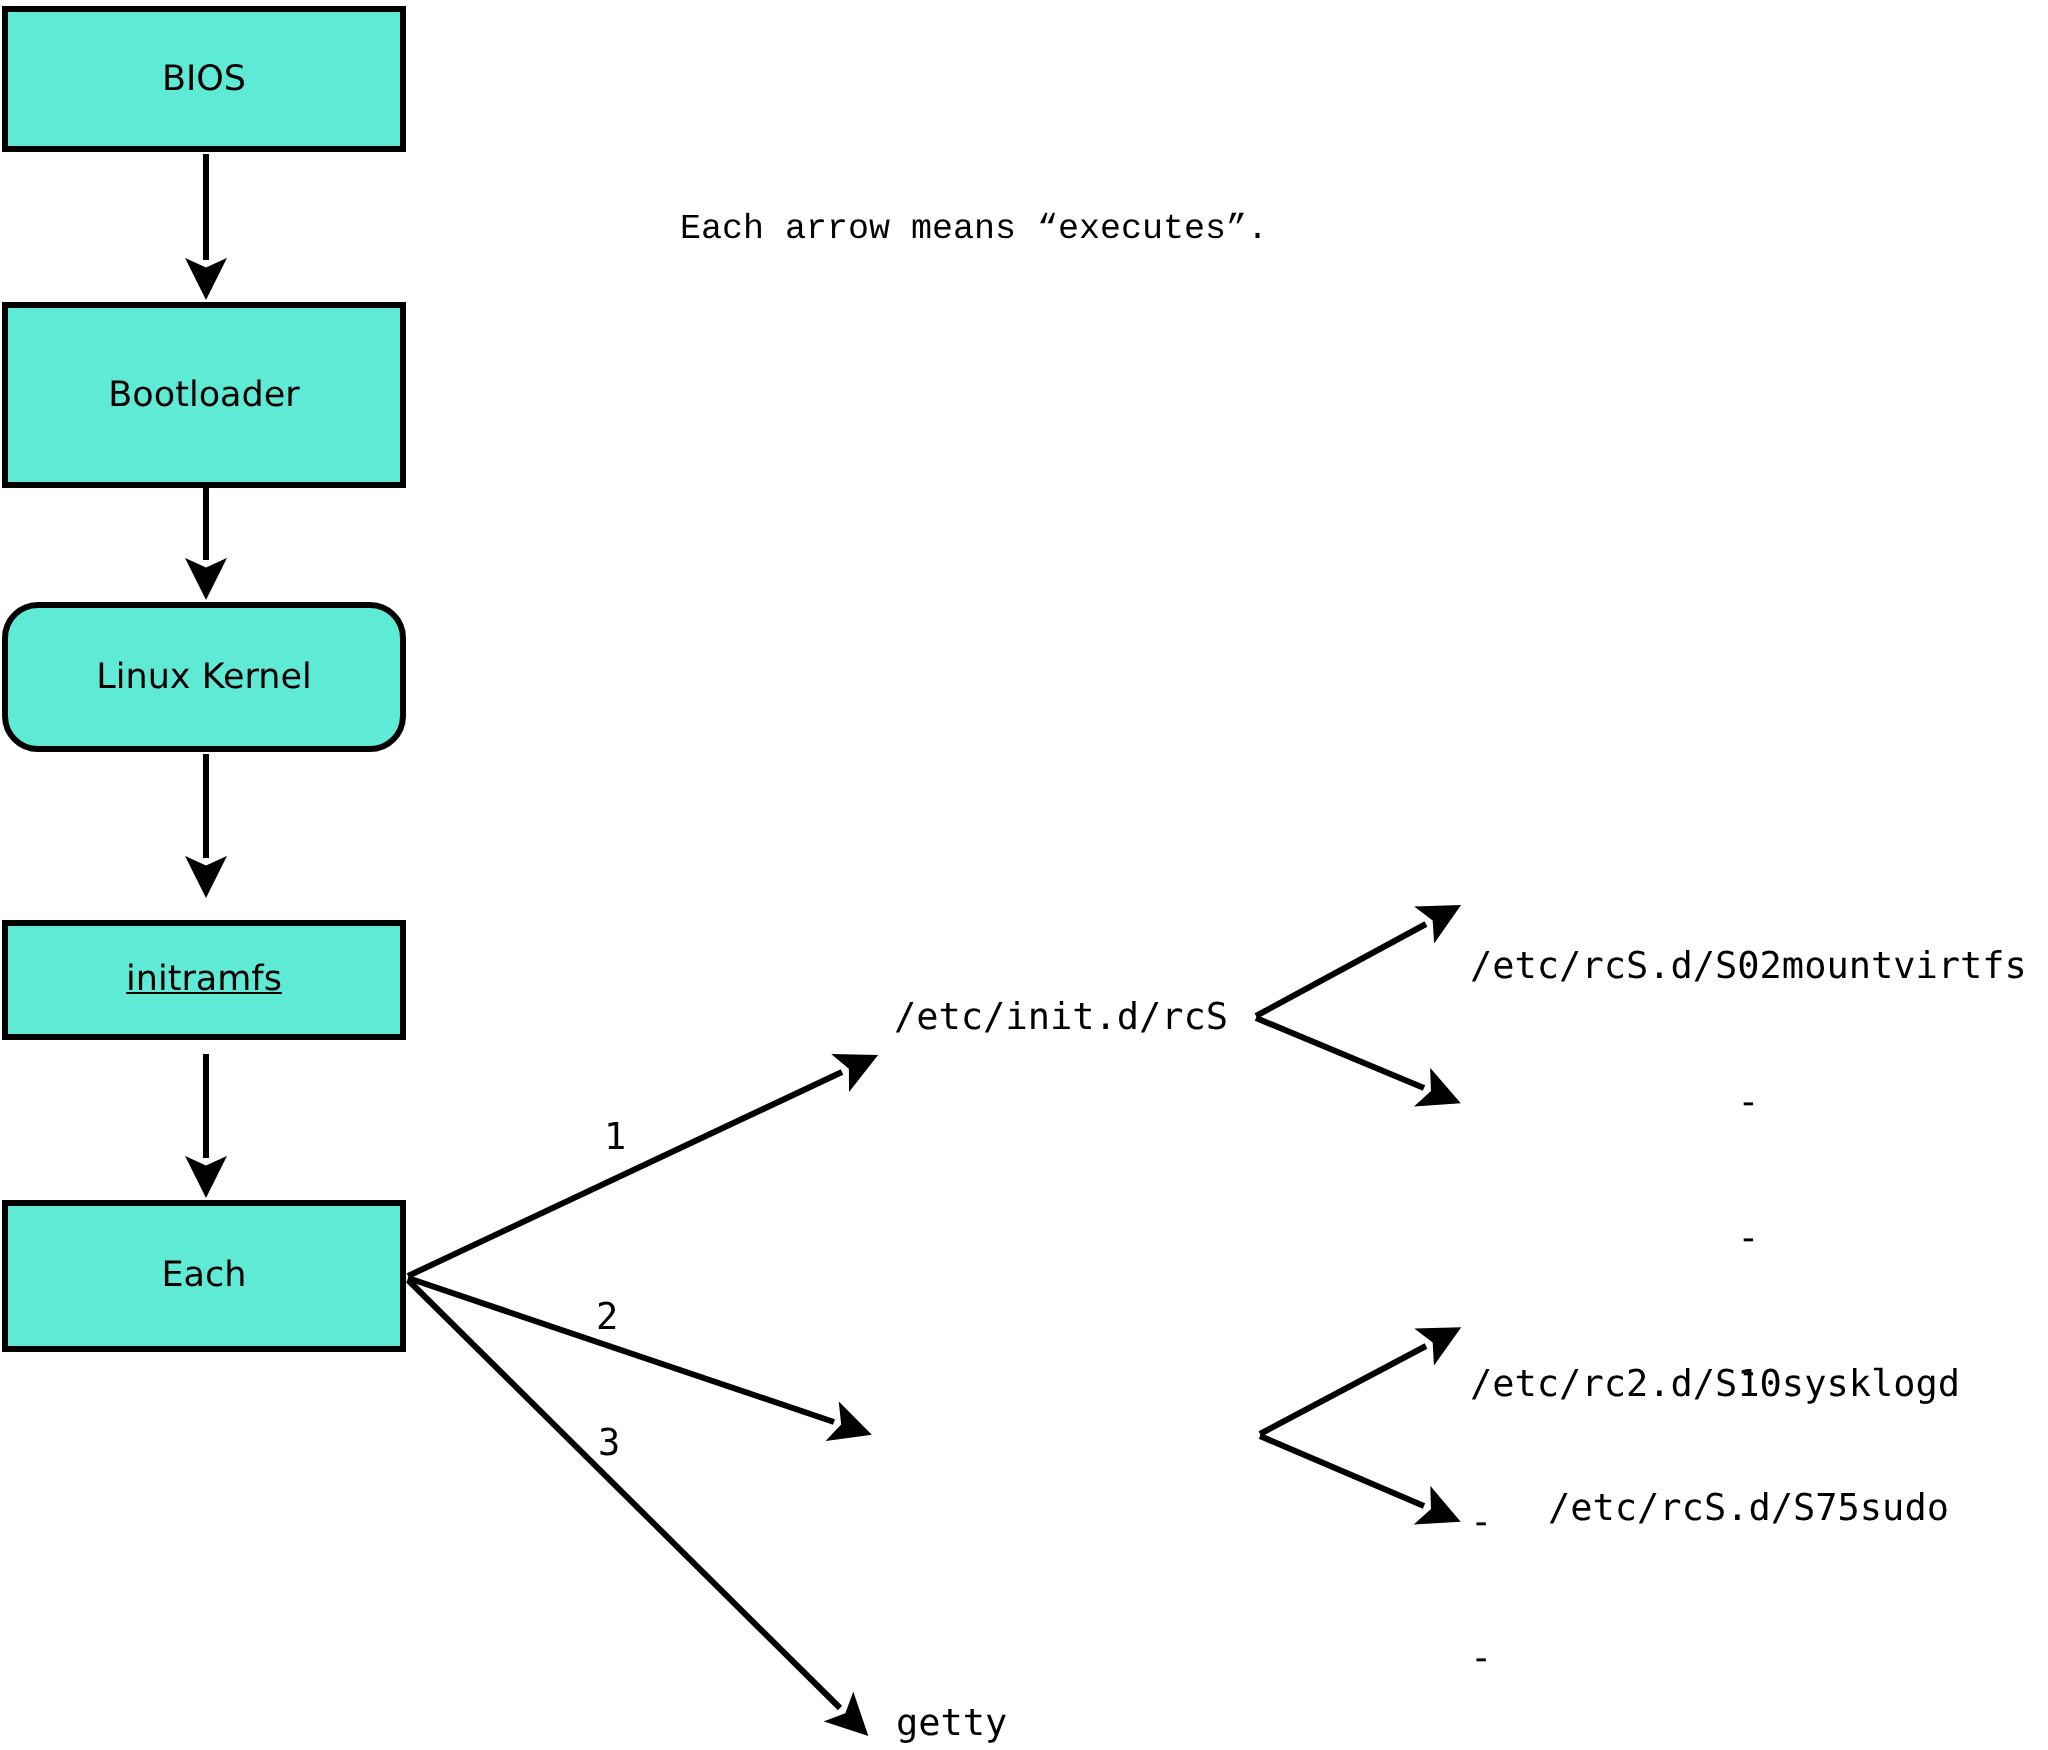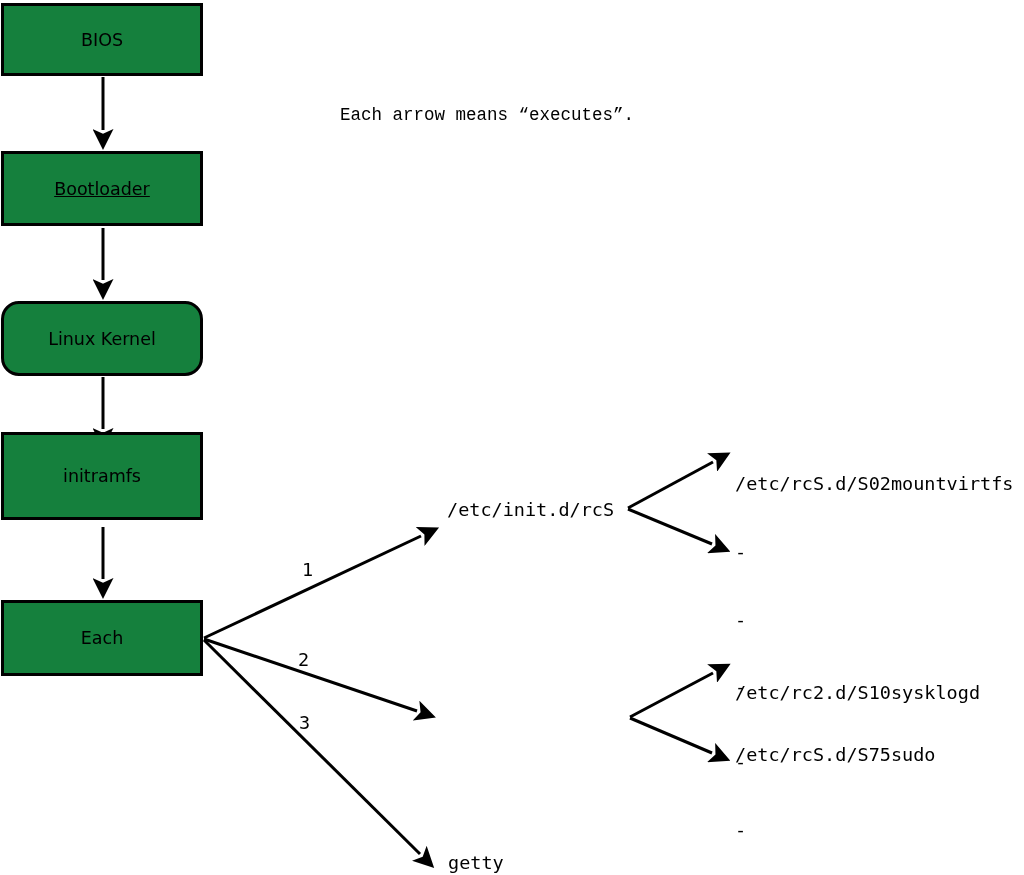--- a/index.html
+++ b/index.html
@@ -15,21 +15,21 @@
     position: absolute;
     left: 0; top: 0;
     width: 1024px; height: 875px;
   }
   .node {
     position: absolute;
     left: 1px;
     width: 202px;
     box-sizing: border-box;
     border: 3px solid #000000;
-    background: #15803d;
+    background: #5eead4;
     display: flex;
     align-items: center;
     justify-content: center;
     font-family: "DejaVu Sans", sans-serif;
     font-size: 17.5px;
     color: #000000;
   }
   .note {
     position: absolute;
     font-family: "DejaVu Sans", sans-serif;
@@ -49,21 +49,21 @@
     font-family: "DejaVu Sans Mono", monospace;
     font-size: 18.5px;
     transform: translateY(-50%);
   }
   .col {
     position: absolute;
     font-family: "DejaVu Sans Mono", monospace;
     font-size: 18.5px;
     white-space: pre;
   }
-  .col.rcs div { line-height: 25.75px; }
+  .col.rcs div { line-height: 25.75px; text-align: center; }
   .col.rc2 div { line-height: 26.5px; }
 </style>
 </head>
 <body>
 
 <div id="canvas">
 
   <svg id="arrows" viewBox="0 0 1024 875" xmlns="http://www.w3.org/2000/svg">
     <defs>
       <marker id="ah" viewBox="0 0 10 10" refX="0.5" refY="5" markerWidth="7" markerHeight="7" orient="auto" markerUnits="strokeWidth">
@@ -82,23 +82,23 @@
 
       <line x1="628" y1="508" x2="713" y2="462" marker-end="url(#ah)"></line>
       <line x1="628" y1="509" x2="712" y2="544" marker-end="url(#ah)"></line>
 
       <line x1="630" y1="717" x2="713" y2="673" marker-end="url(#ah)"></line>
       <line x1="630" y1="718" x2="712" y2="753" marker-end="url(#ah)"></line>
     </g>
   </svg>
 
   <div class="node" style="top:3px;height:73px;">BIOS</div>
-  <div class="node" style="top:151px;height:75px;text-decoration:underline;">Bootloader</div>
+  <div class="node" style="top:151px;height:93px;">Bootloader</div>
   <div class="node" style="top:301px;height:75px;border-radius:18px;">Linux Kernel</div>
-  <div class="node" style="top:432px;height:88px;">initramfs</div>
+  <div class="node" style="top:460px;height:60px;text-decoration:underline;">initramfs</div>
   <div class="node" style="top:600px;height:76px;">Each</div>
 
   <div class="note" style="left:340px;top:115px;font-family:Liberation Mono, monospace;">Each arrow means “executes”.</div>
 
   <div class="num" style="left:302px;top:569px;">1</div>
   <div class="num" style="left:298px;top:659px;">2</div>
   <div class="num" style="left:299px;top:722px;">3</div>
 
   <div class="mono" style="left:447px;top:509px;">/etc/init.d/rcS</div>
   <div class="mono" style="left:448px;top:862px;">getty</div>

